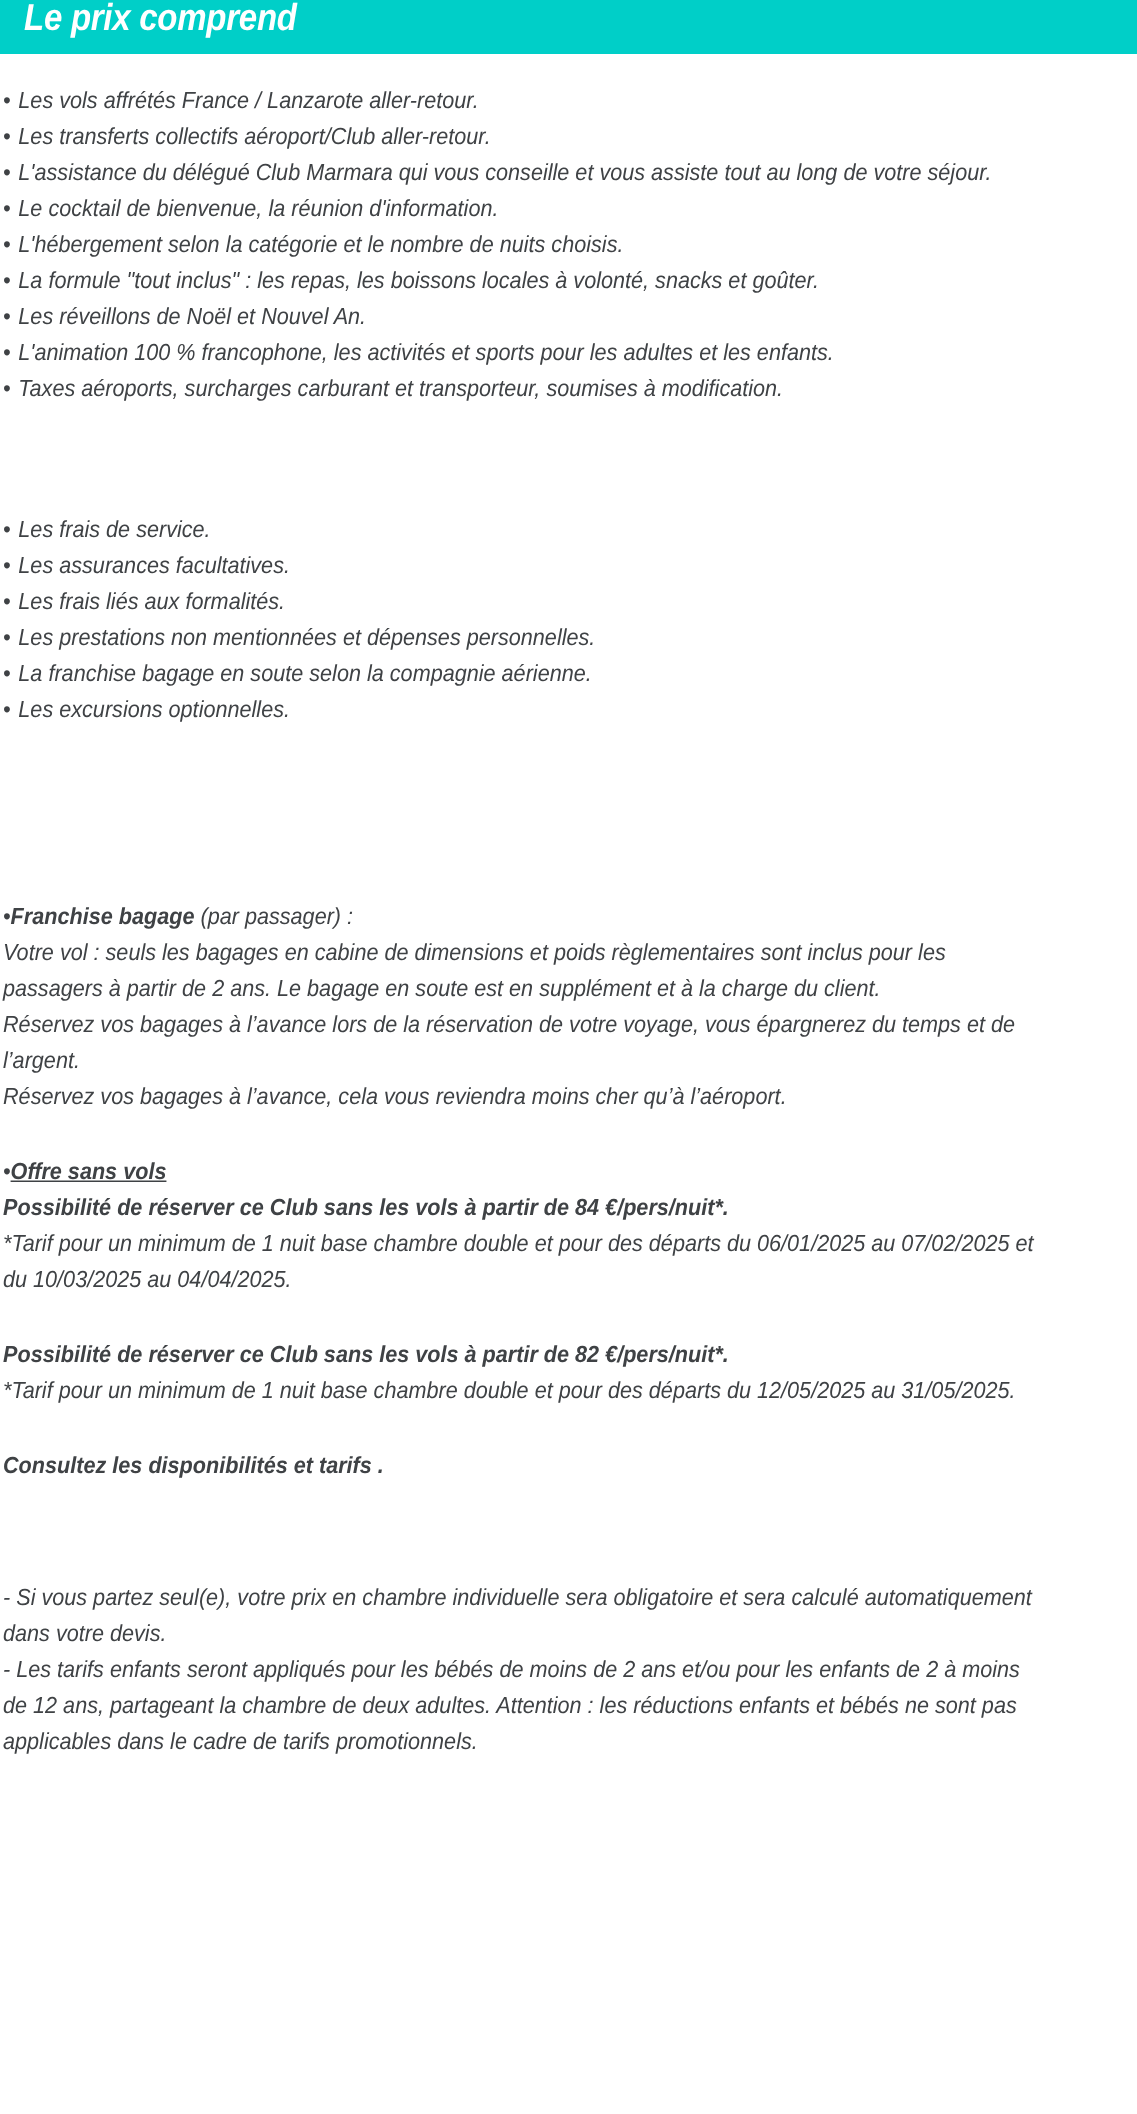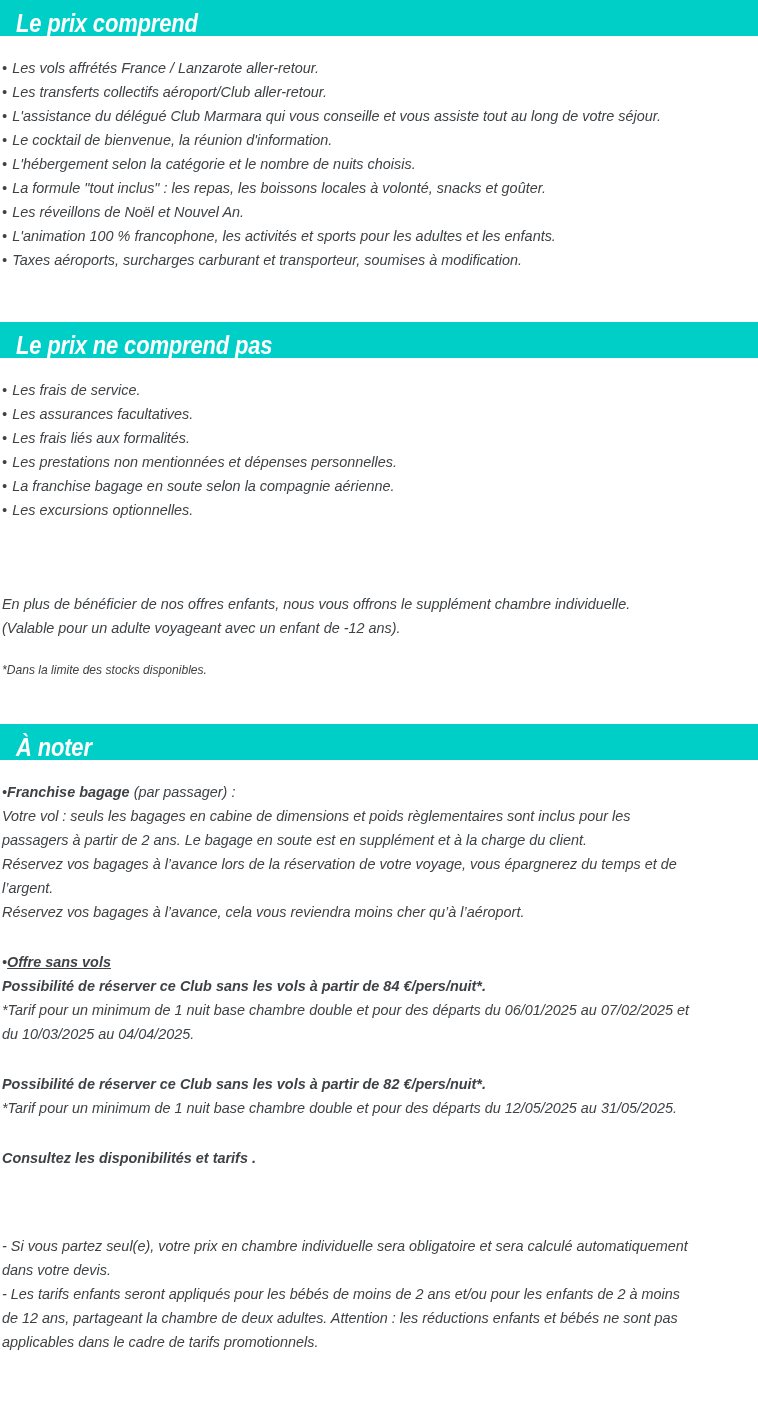--- a/index.html
+++ b/index.html
@@ -17,21 +17,21 @@
     width: 758px;
     position: relative;
     overflow: hidden;
   }
 
   
   .band {
     background: #00cfc8;
     height: 36px;
     display: flex;
-    align-items: flex-end;
+    align-items: flex-start;
     padding-left: 16px;
     width: 100%;
   }
   .band-title {
     color: #ffffff;
     font-family: "Liberation Sans Narrow", "Liberation Sans", sans-serif;
     font-size: 25px;
     font-style: italic;
     font-weight: 700;
     line-height: 1;
@@ -95,46 +95,34 @@
     <div class="li"><span class="bullet">•</span><span>Le cocktail de bienvenue, la réunion d'information.</span></div>
     <div class="li"><span class="bullet">•</span><span>L'hébergement selon la catégorie et le nombre de nuits choisis.</span></div>
     <div class="li"><span class="bullet">•</span><span>La formule "tout inclus" : les repas, les boissons locales à volonté, snacks et goûter.</span></div>
     <div class="li"><span class="bullet">•</span><span>Les réveillons de Noël et Nouvel An.</span></div>
     <div class="li"><span class="bullet">•</span><span>L'animation 100 % francophone, les activités et sports pour les adultes et les enfants.</span></div>
     <div class="li"><span class="bullet">•</span><span>Taxes aéroports, surcharges carburant et transporteur, soumises à modification.</span></div>
   </div>
 
   <div class="sec-gap"></div>
 
-  <div class="band">
-    <span class="band-title">Le prix ne comprend pas</span>
-  </div>
   <div class="block pad-top-20">
     <div class="li"><span class="bullet">•</span><span>Les frais de service.</span></div>
     <div class="li"><span class="bullet">•</span><span>Les assurances facultatives.</span></div>
     <div class="li"><span class="bullet">•</span><span>Les frais liés aux formalités.</span></div>
     <div class="li"><span class="bullet">•</span><span>Les prestations non mentionnées et dépenses personnelles.</span></div>
     <div class="li"><span class="bullet">•</span><span>La franchise bagage en soute selon la compagnie aérienne.</span></div>
     <div class="li"><span class="bullet">•</span><span>Les excursions optionnelles.</span></div>
   </div>
 
   <div class="sec-gap"></div>
 
-  <div class="block pad-top-20">
-    <p class="para">En plus de bénéficier de nos offres enfants, nous vous offrons le supplément chambre individuelle.</p>
-    <p class="para">(Valable pour un adulte voyageant avec un enfant de -12 ans).</p>
-    <div class="spacer-20"></div>
-    <p class="para small">*Dans la limite des stocks disponibles.</p>
-  </div>
 
   <div class="sec-gap-sm"></div>
 
-  <div class="band">
-    <span class="band-title">À noter</span>
-  </div>
   <div class="block pad-top-20">
 
     <p class="para"><span class="bullet">•</span><span class="bold">Franchise bagage</span><span class="reg"> (par passager) :</span></p>
     <p class="para">Votre vol : seuls les bagages en cabine de dimensions et poids règlementaires sont inclus pour les passagers à partir de 2 ans. Le bagage en soute est en supplément et à la charge du client.</p>
     <p class="para">Réservez vos bagages à l’avance lors de la réservation de votre voyage, vous épargnerez du temps et de l’argent.</p>
     <p class="para">Réservez vos bagages à l’avance, cela vous reviendra moins cher qu’à l’aéroport.</p>
 
     <div class="spacer-26"></div>
 
     <p class="para"><span class="bullet">•</span><span class="bold uline">Offre sans vols</span></p>

